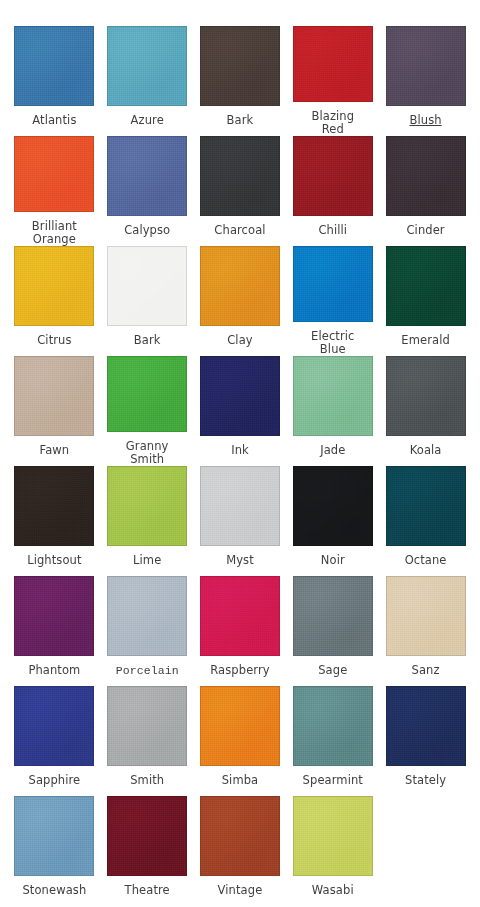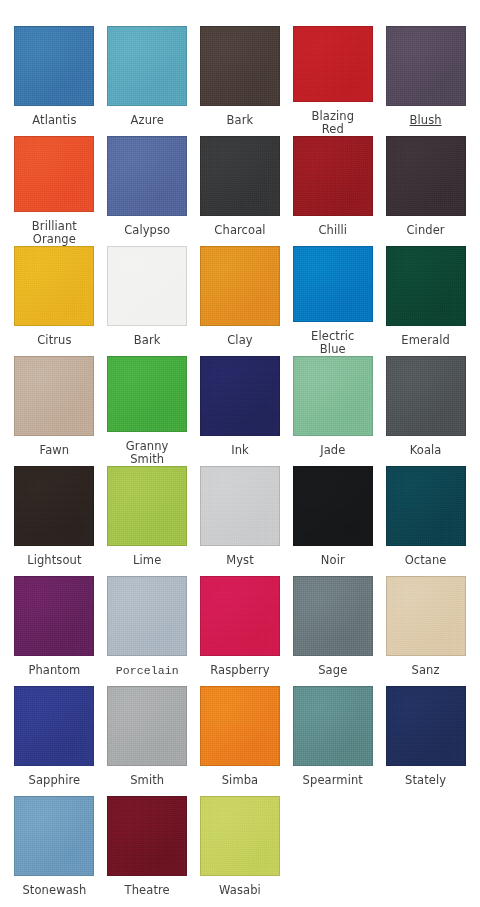--- a/index.html
+++ b/index.html
@@ -235,17 +235,21 @@
       </div>
       <div class="swatch-cell">
         <div class="swatch-chip" style="background-color: rgb(110, 156, 189);"></div>
         <div class="swatch-label" style="white-space: pre-line;">Stonewash</div>
       </div>
       <div class="swatch-cell">
         <div class="swatch-chip" style="background-color: rgb(109, 21, 36);"></div>
         <div class="swatch-label" style="white-space: pre-line;">Theatre</div>
       </div>
       <div class="swatch-cell">
+        <div class="swatch-chip" style="background-color: rgb(160, 66, 38);"></div>
+        <div class="swatch-label" style="white-space: pre-line;">Vintage</div>
+      </div>
+      <div class="swatch-cell">
         <div class="swatch-chip" style="background-color: rgb(198, 209, 94);"></div>
         <div class="swatch-label" style="white-space: pre-line;">Wasabi</div>
       </div>
     </div>
 </div>
 
 </body></html>

